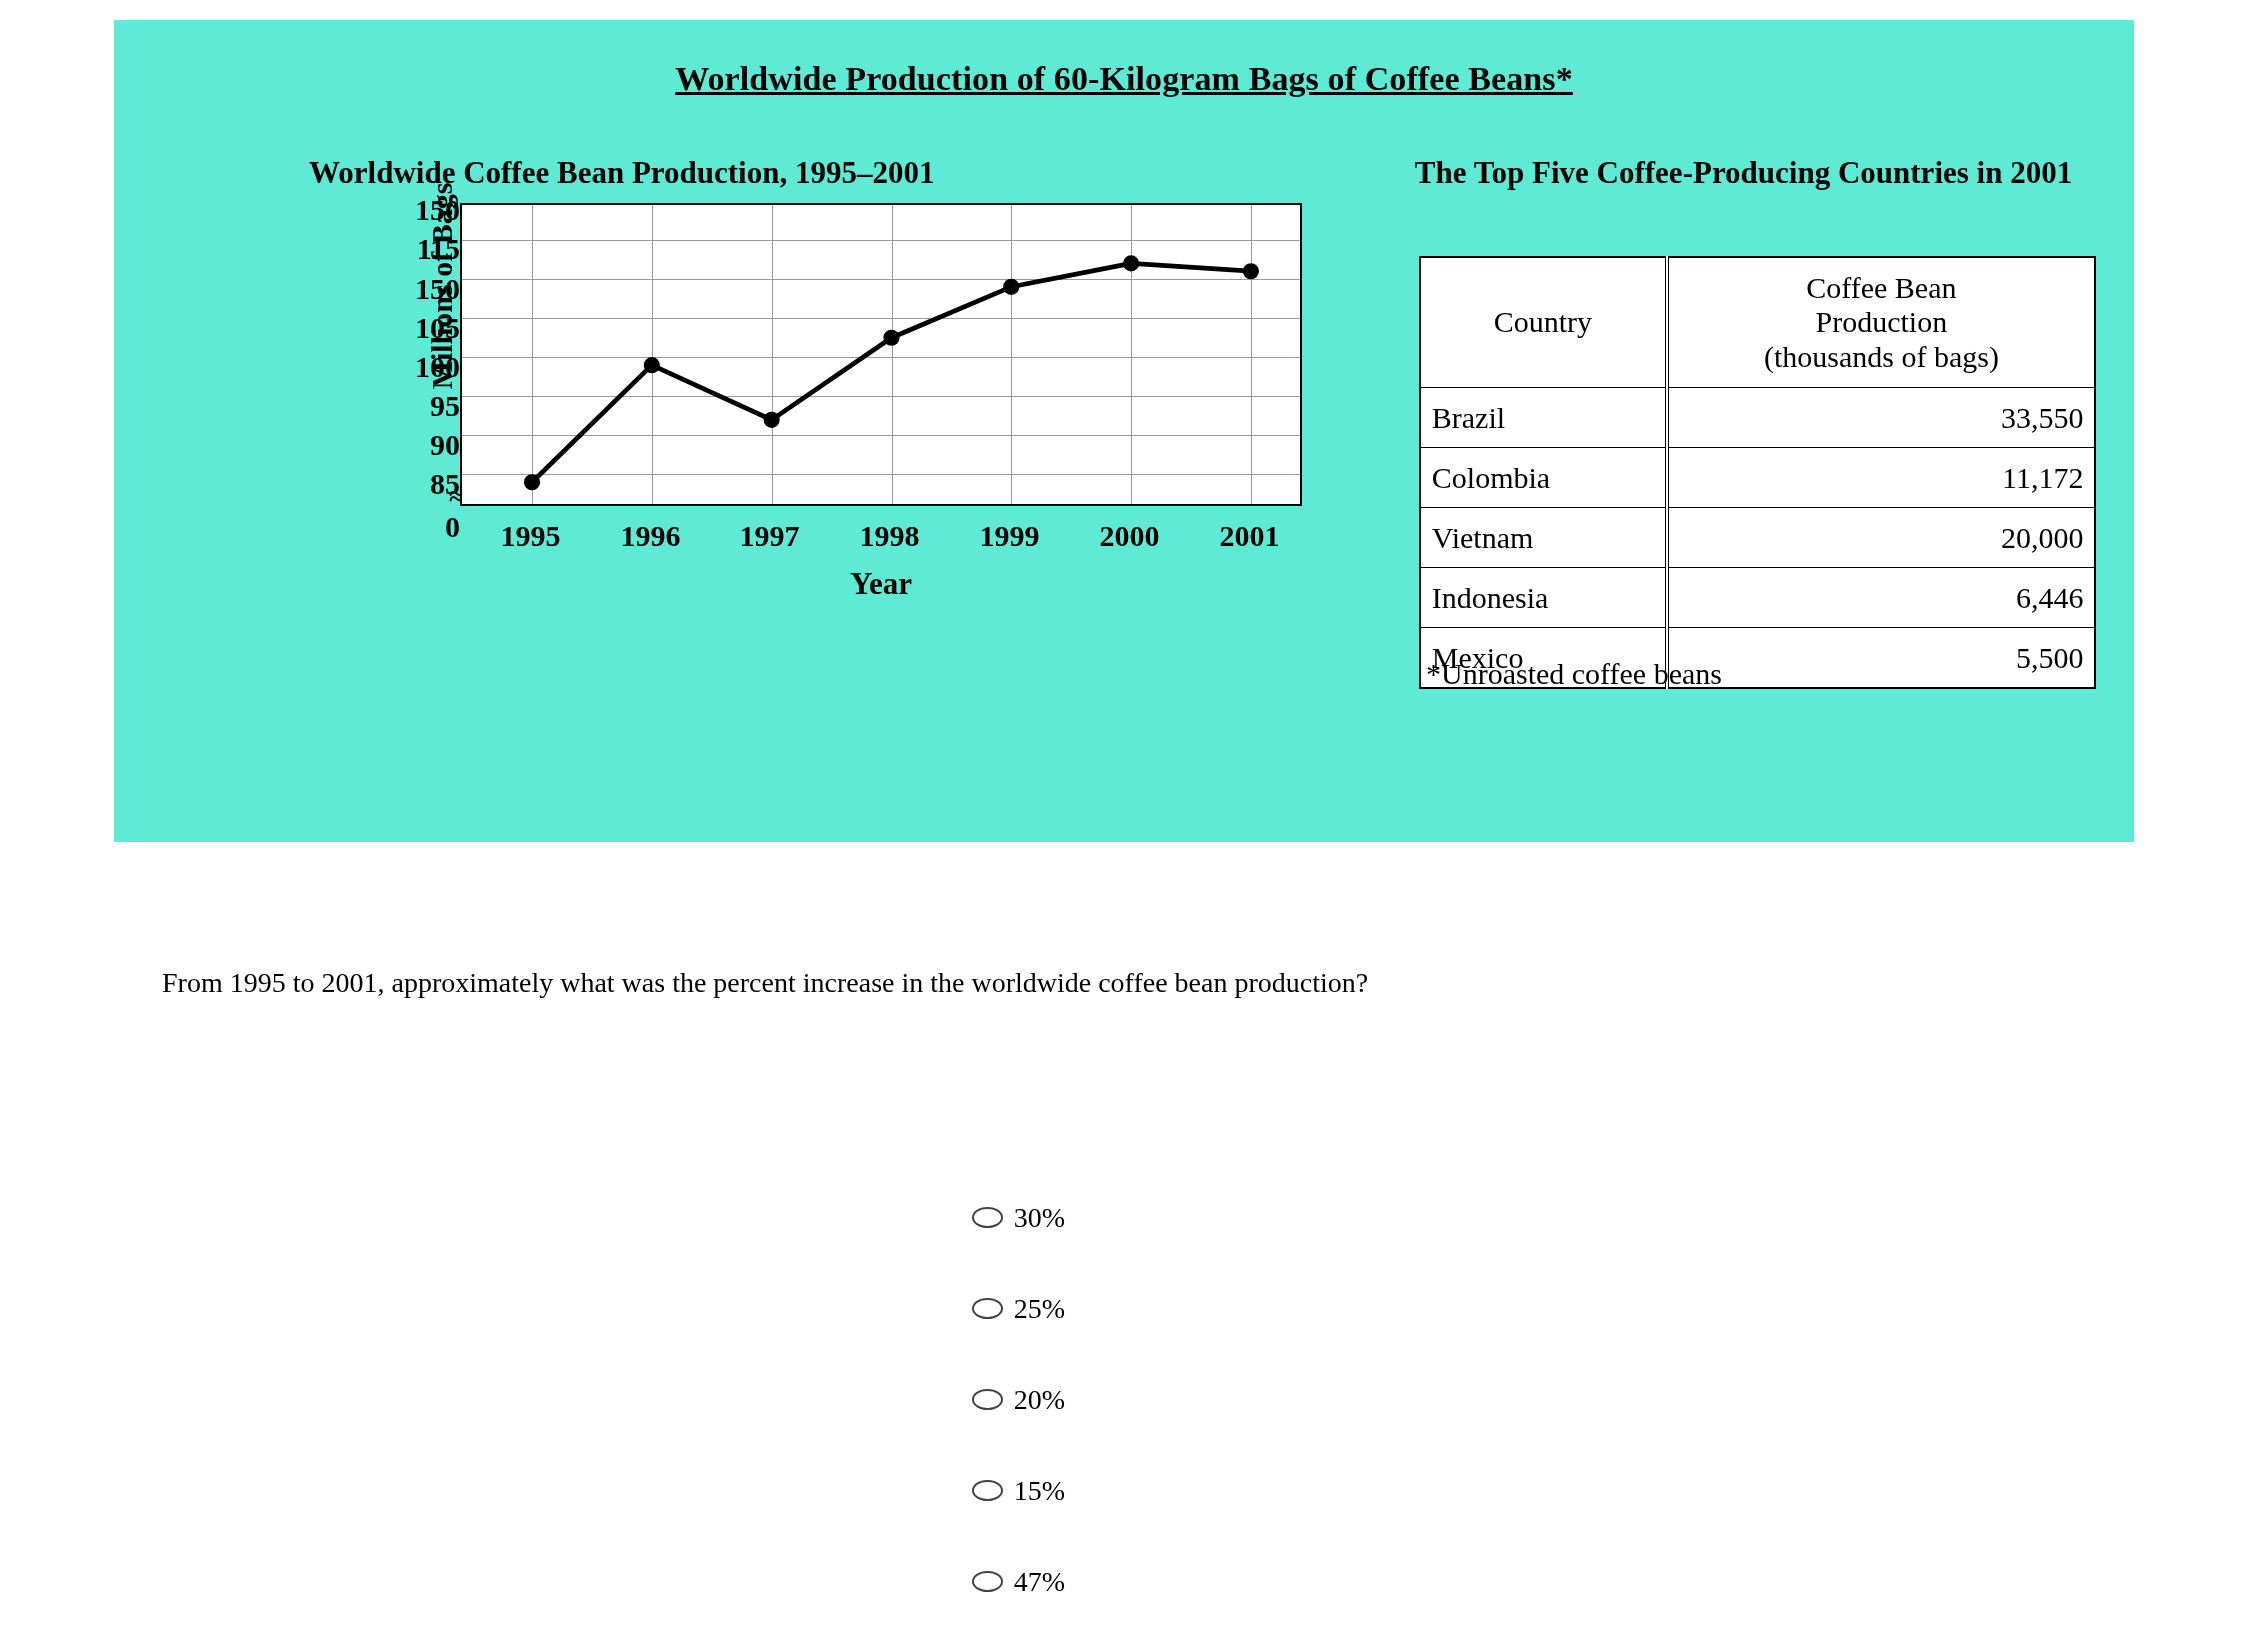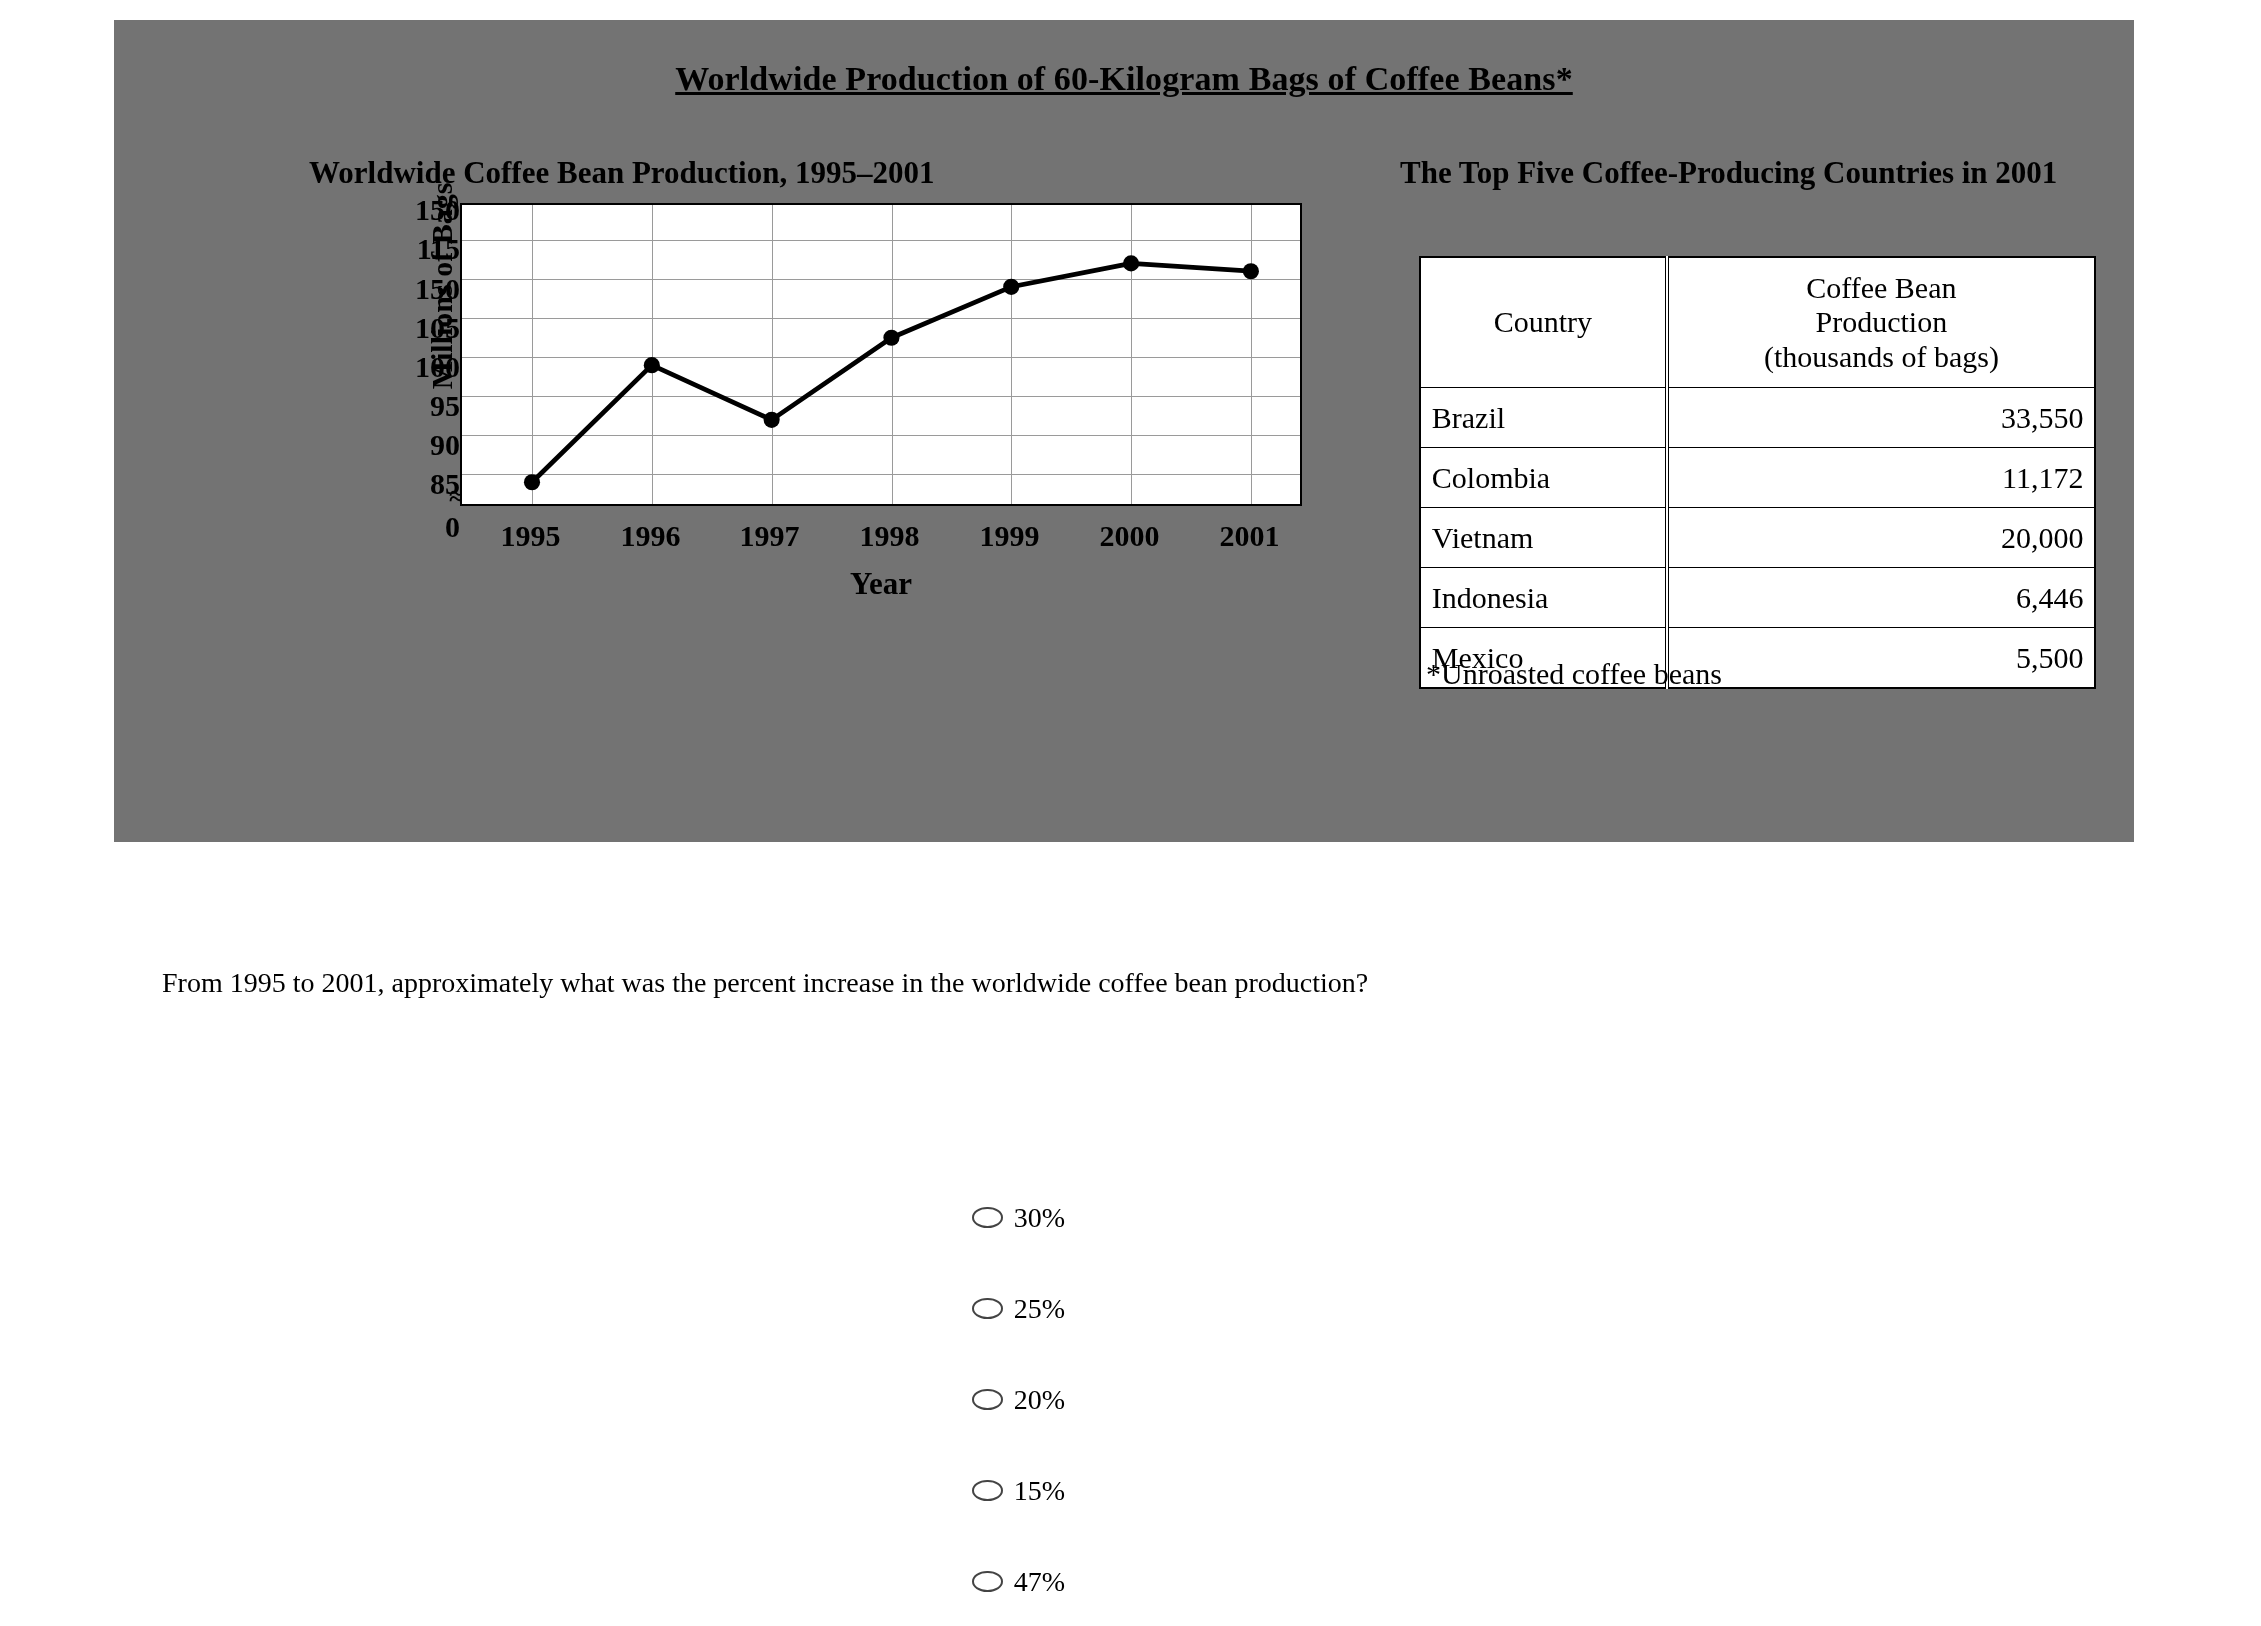--- a/index.html
+++ b/index.html
@@ -16,21 +16,21 @@
     overflow: hidden;
   }
 
   
   #figure {
     position: absolute;
     left: 114px;
     top: 20px;
     width: 2020px;
     height: 822px;
-    background: #737373;
+    background: #5eead4;
   }
 
   #fig-title {
     position: absolute;
     left: 0;
     top: 40px;
     width: 2020px;
     text-align: center;
     font-size: 34px;
     font-weight: bold;
@@ -149,21 +149,21 @@
     left: 1246px;
     top: 135px;
     width: 754px;
     height: 673px;
   }
   #table-title {
     position: absolute;
     left: 40px;
     top: 0;
     width: 687px;
-    text-align: left;
+    text-align: center;
     font-size: 31px;
     font-weight: bold;
     line-height: 1.15;
   }
   #data-table {
     position: absolute;
     left: 59px;
     top: 101px;
     border-collapse: collapse;
     border: 2.7px solid #000;

